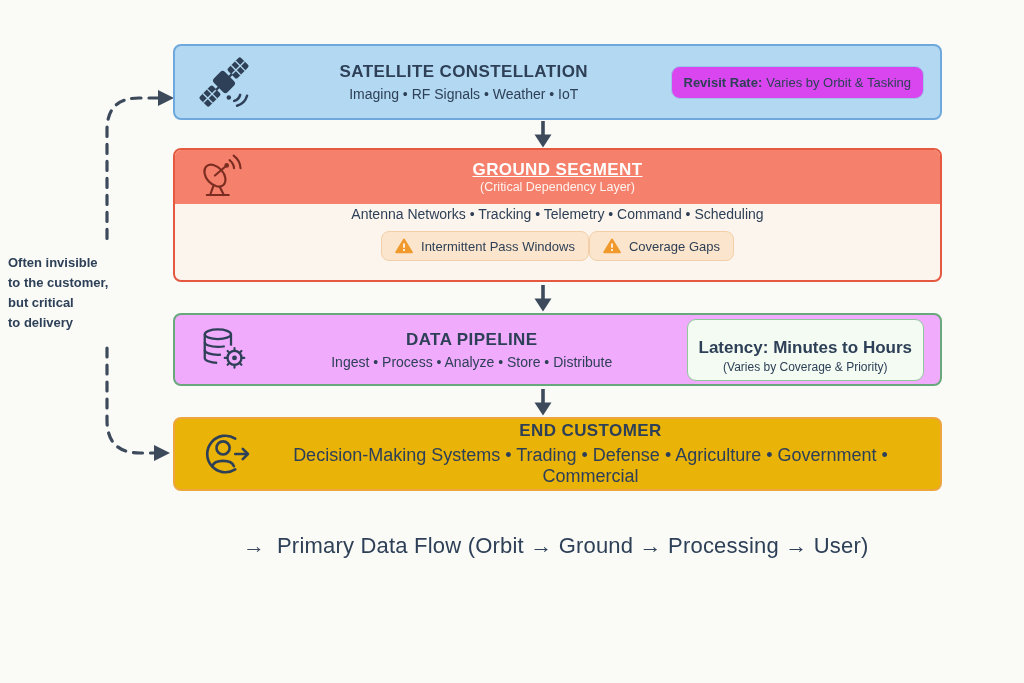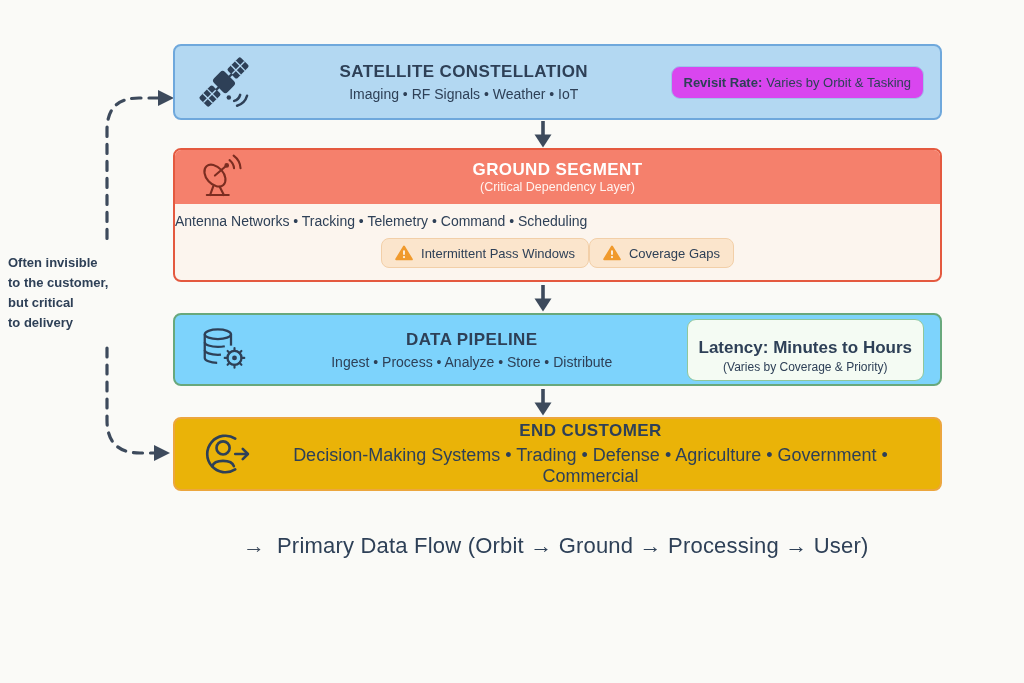--- a/index.html
+++ b/index.html
@@ -40,35 +40,35 @@
   .box-ground{
     top:148px;height:134px;
     background:#FCF5EE;border:2px solid #E4593F;
     overflow:hidden;
   }
   .ground-header{
     position:relative;height:54px;background:#F5806C;
     display:flex;align-items:center;justify-content:center;
   }
   .ground-header .icon-abs{position:absolute;left:18px;top:2px;}
-  .ground-title{font-weight:bold;font-size:17px;letter-spacing:.4px;color:#FFFFFF;text-align:center;}
+  .ground-title{font-weight:bold;font-size:17px;letter-spacing:.4px;color:#FFFFFF;text-align:center;text-decoration:underline;}
   .ground-sub{font-size:12.5px;color:#FFF3EF;margin-top:0;text-align:center;}
-  .ground-body{padding-top:9px;text-align:left;}
+  .ground-body{padding-top:2px;text-align:center;}
   .ground-services{font-size:14px;color:#2E4057;}
   .chip-row{display:flex;justify-content:center;margin-top:9px;}
   .warn-chip{
     display:flex;align-items:center;gap:8px;
     background:#FBE5CC;border:1px solid #F2CFA8;border-radius:8px;
     padding:6px 13px;font-size:13px;color:#2E4057;white-space:nowrap;
   }
 
   
   .box-pipeline{
     top:313px;height:73px;
-    background:#7dd3fc;border:2px solid #68A87C;
+    background:#f0abfc;border:2px solid #68A87C;
   }
   .latency-badge{
     flex:0 0 auto;background:#F4FBF3;border:1.5px solid #8FC79B;
     border-radius:9px;padding:6px 11px;text-align:center;white-space:nowrap;
   }
   .latency-title{font-weight:bold;font-size:17px;margin-top:12px;}
   .latency-sub{font-size:12px;margin-top:2px;}
 
   
   .box-customer{

